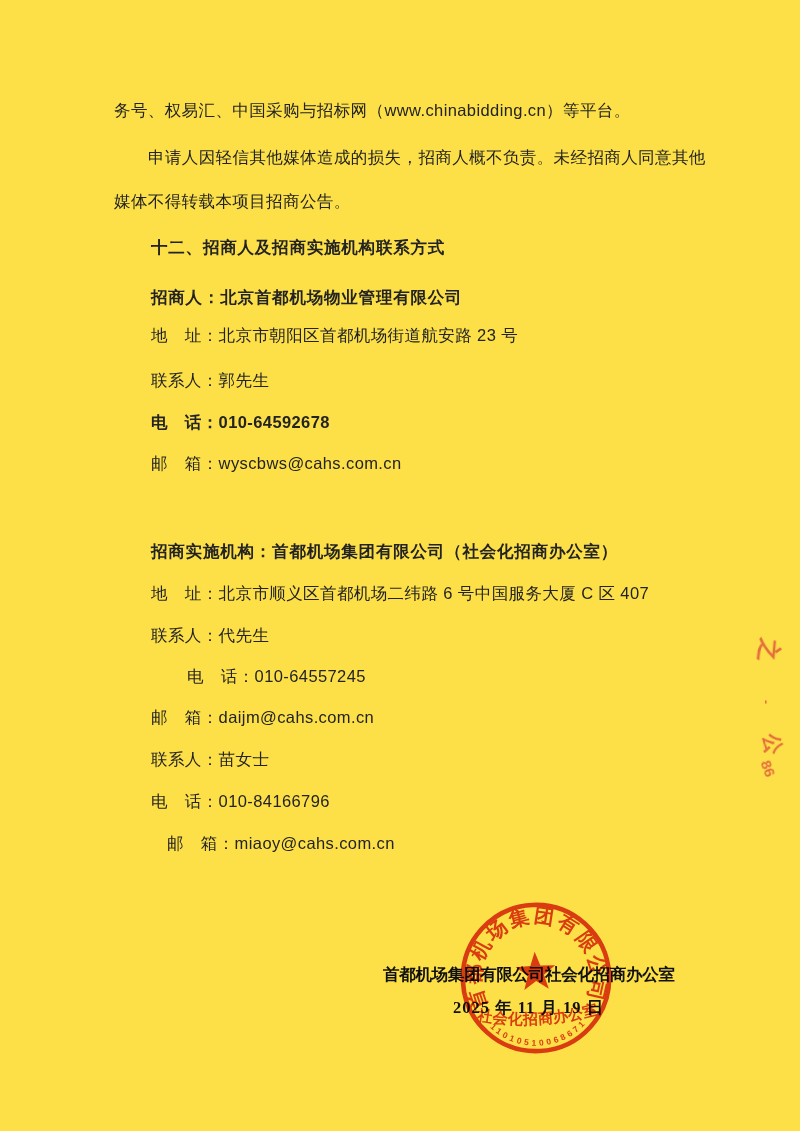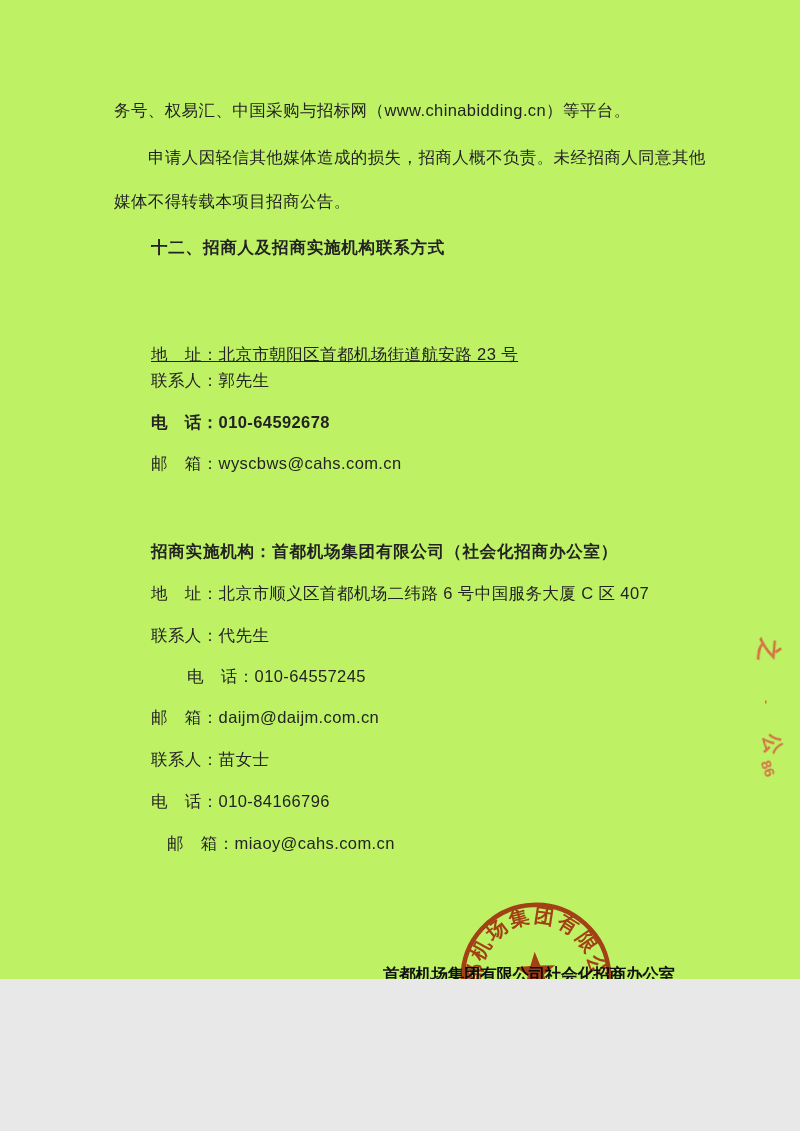--- a/index.html
+++ b/index.html
@@ -1,19 +1,19 @@
 <!DOCTYPE html>
 <html><head>
 <meta charset="utf-8">
 <style>
   html,body{margin:0;padding:0;background:#e8e8e8;}
   .page{
     position:relative;
-    width:800px;height:979px;
-    background:#bef264;
+    width:800px;height:1131px;
+    background:#fde047;
     overflow:hidden;
     font-family:"Liberation Sans", sans-serif;
     color:#222;
   }
   .line{
     position:absolute;
     font-size:16.5px;
     letter-spacing:0.4px;
     white-space:nowrap;
     color:#232323;
@@ -54,30 +54,31 @@
 
 <div class="page">
 
   <div class="line" style="top:100px;left:114px;">务号、权易汇、中国采购与招标网（www.chinabidding.cn）等平台。</div>
 
   <div class="line" style="top:147px;left:148px;">申请人因轻信其他媒体造成的损失，招商人概不负责。未经招商人同意其他</div>
   <div class="line" style="top:191px;left:114px;">媒体不得转载本项目招商公告。</div>
 
   <div class="line bold" style="top:237px;left:151px;">十二、招商人及招商实施机构联系方式</div>
 
-  <div class="line" style="top:344px;left:151px;text-decoration:underline;">地　址：北京市朝阳区首都机场街道航安路 23 号</div>
+  <div class="line bold" style="top:287px;left:151px;">招商人：北京首都机场物业管理有限公司</div>
+  <div class="line" style="top:325px;left:151px;">地　址：北京市朝阳区首都机场街道航安路 23 号</div>
   <div class="line" style="top:370px;left:151px;">联系人：郭先生</div>
   <div class="line" style="top:412px;left:151px;font-weight:bold;">电　话：010-64592678</div>
   <div class="line" style="top:453px;left:151px;">邮　箱：wyscbws@cahs.com.cn</div>
 
   <div class="line bold" style="top:541px;left:151px;">招商实施机构：首都机场集团有限公司（社会化招商办公室）</div>
   <div class="line" style="top:583px;left:151px;">地　址：北京市顺义区首都机场二纬路 6 号中国服务大厦 C 区 407</div>
   <div class="line" style="top:625px;left:151px;">联系人：代先生</div>
   <div class="line" style="top:666px;left:151px;margin-left:36px;">电　话：010-64557245</div>
-  <div class="line" style="top:707px;left:151px;">邮　箱：daijm@daijm.com.cn</div>
+  <div class="line" style="top:707px;left:151px;">邮　箱：daijm@cahs.com.cn</div>
   <div class="line" style="top:749px;left:151px;">联系人：苗女士</div>
   <div class="line" style="top:791px;left:151px;">电　话：010-84166796</div>
   <div class="line" style="top:833px;left:167px;">邮　箱：miaoy@cahs.com.cn</div>
 
   <div class="sig" style="top:964px;left:383px;">首都机场集团有限公司社会化招商办公室</div>
   <div class="sig date" style="top:997px;left:453px;">2025 年 11 月 19 日</div>
 
   <div class="stamp">
     <svg viewBox="0 0 200 200" xmlns="http://www.w3.org/2000/svg">
       <defs>

